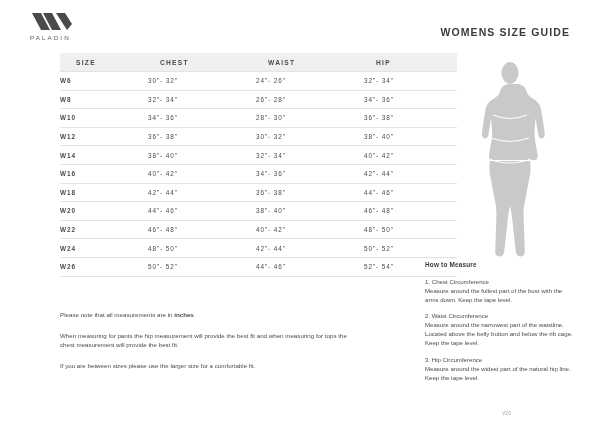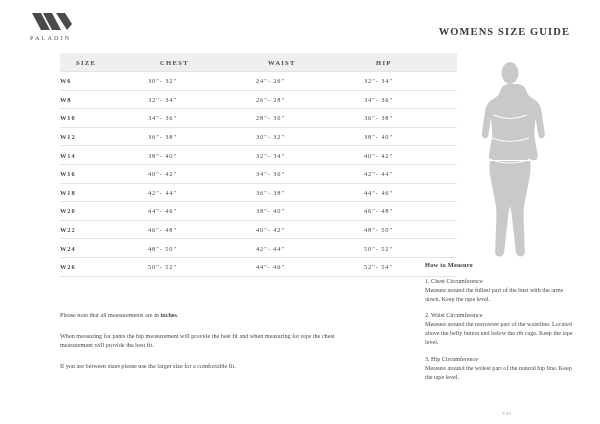--- a/index.html
+++ b/index.html
@@ -12,21 +12,20 @@
     background: #ffffff;
     font-family: "Liberation Sans", sans-serif;
     color: #3b3b3b;
     overflow: hidden;
     position: relative;
   }
   .page {
     position: relative;
     width: 527px;
     height: 424px;
-    font-family: Liberation Serif, serif;
   }
 
   
   .header {
     position: absolute;
     top: 0;
     left: 0;
     width: 600px;
     height: 48px;
   }

